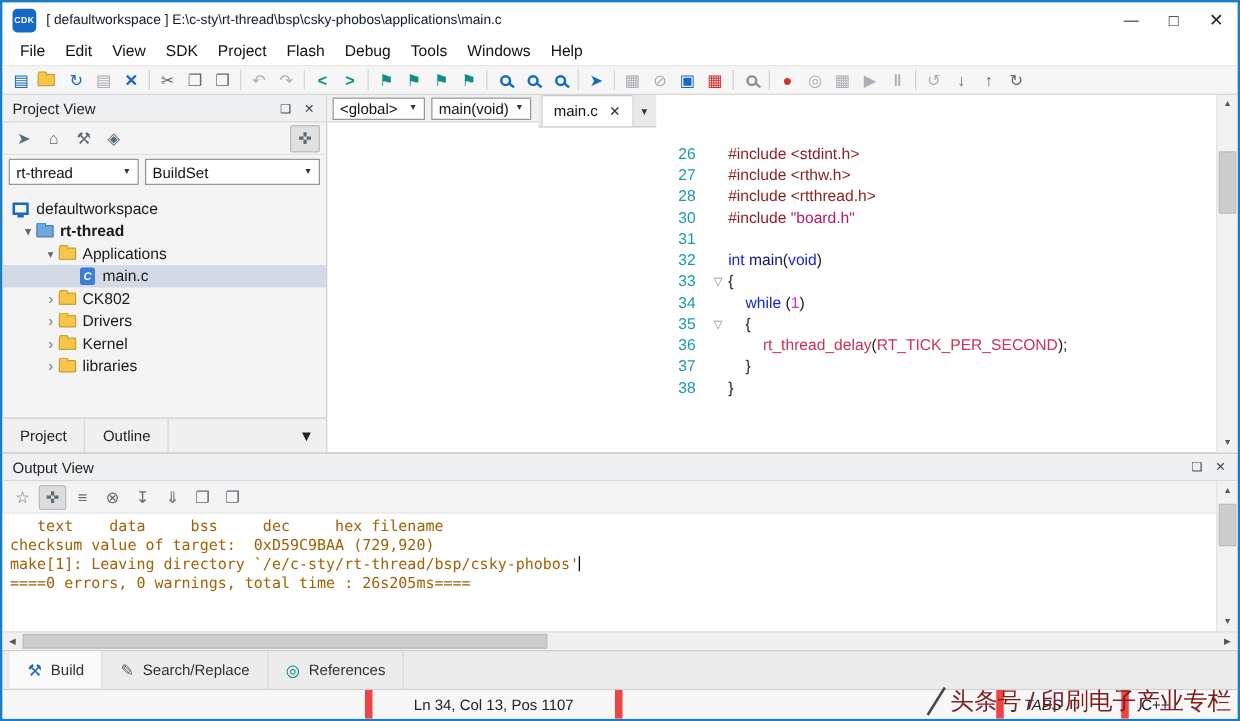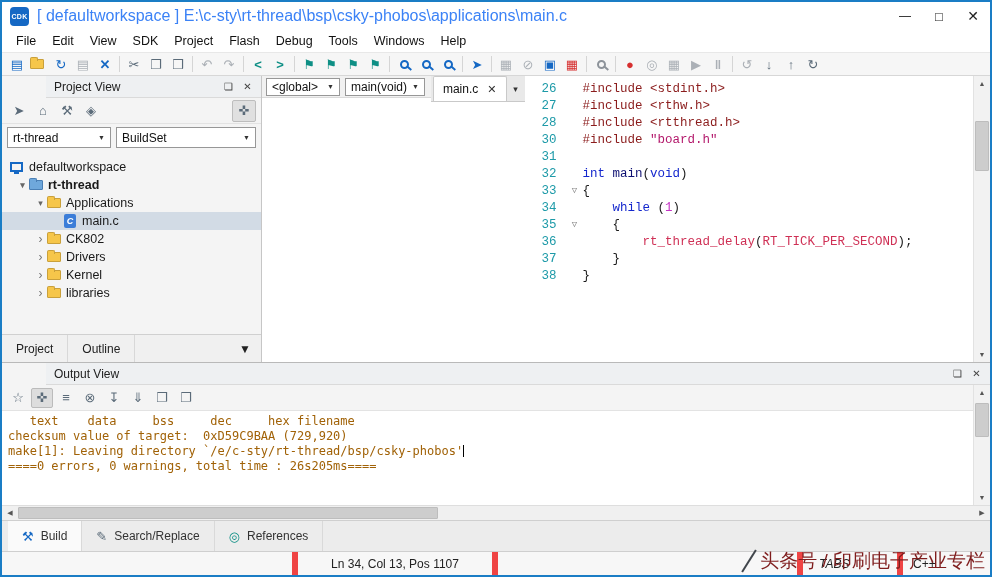--- a/index.html
+++ b/index.html
@@ -4,21 +4,21 @@
 <style>
   * { box-sizing: border-box; margin: 0; padding: 0; }
   body { font-family: "Liberation Sans", sans-serif; background: #888; }
   .window { width: 992px; height: 577px; border: 2px solid var(--win-border,#1a7dc5);
             background: #fff; display: flex; flex-direction: column; position: relative; overflow: hidden; }
 
   
   .titlebar { height: 28px; display: flex; align-items: center; padding-left: 8px; background: #fff; flex: none; }
   .appicon { width: 19px; height: 19px; background: var(--accent,#1568c4); color: #fff; border-radius: 4px;
              font-size: 7px; font-weight: bold; display: flex; align-items: center; justify-content: center; letter-spacing: .3px; }
-  .wtitle { margin-left: 8px; font-size: 16px; color: #3b82f6; flex: 1; white-space: nowrap; overflow: hidden; }
+  .wtitle { margin-left: 8px; font-size: 11px; color: #0f172a; flex: 1; white-space: nowrap; overflow: hidden; }
   .wctrl { width: 34px; height: 28px; display: flex; align-items: center; justify-content: center; font-size: 12px; color: #222; cursor: default; }
   .wctrl.max { font-size: 13px; }
   .wctrl.close { font-size: 14px; }
 
   
   .menubar { height: 22px; display: flex; align-items: center; padding-left: 6px; background: #fff; flex: none; }
   .mitem { padding: 2px 8px; font-size: 12.5px; color: #111; }
 
   
   .toolbar { height: 24px; background: #f6f6f6; border-top: 1px solid #e8e8e8; border-bottom: 1px solid #d7d7d7;
@@ -48,21 +48,21 @@
   .mon::after { content: ""; position: absolute; bottom: -4px; left: 2px; width: 5px; height: 2px; background: var(--accent,#1568c4); }
   .cfico { display: inline-block; width: 12px; height: 14px; background: #3b7dd8; color: #fff; font-size: 9px; font-weight: bold;
            line-height: 14px; text-align: center; border-radius: 2px; margin-right: 6px; flex: none; }
 
   
   .main { flex: 1; display: flex; min-height: 0; }
 
   
   .project { width: 260px; flex: none; border-right: 1px solid #c6c6c6; display: flex; flex-direction: column; background: #f4f4f4; }
   .panel-head { height: 22px; flex: none; background: #eef0f2; border-bottom: 1px solid #dadada; display: flex;
-                align-items: center; padding: 0 4px 0 8px; font-size: 12px; color: #222; margin-left: 44px; }
+                align-items: center; padding: 0 4px 0 8px; font-size: 12px; color: #222; }
   .ph-icons { margin-left: auto; display: flex; align-items: center; }
   .ph-btn { width: 19px; height: 17px; display: flex; align-items: center; justify-content: center; font-size: 10px; color: #444; }
   .pv-iconrow { height: 26px; flex: none; display: flex; align-items: center; padding: 0 5px; border-bottom: 1px solid #e3e3e3; }
   .pv-icon { width: 24px; height: 22px; display: flex; align-items: center; justify-content: center; font-size: 13px; color: #5b6b79; }
   .pv-icon.pressed { background: #e0e0e0; border: 1px solid #bdbdbd; border-radius: 2px; margin-left: auto; }
   .pv-combos { height: 28px; flex: none; display: flex; gap: 5px; padding: 3px 5px; }
   .combo { height: 21px; background: #fff; border: 1px solid #979797; display: flex; align-items: center;
            font-size: 12px; color: #111; padding: 0 5px; }
   .combo .arr { margin-left: auto; font-size: 7px; color: #333; padding-left: 5px; }
   .combo.target { width: 104px; }
@@ -84,21 +84,21 @@
                gap: 5px; align-items: center; padding: 0 6px 0 4px; }
   .combo.scope { width: 74px; height: 18px; }
   .combo.symbol { flex: 1; height: 18px; }
   .ed-tabs { height: 26px; flex: none; background: #e9e9e9; border-bottom: 1px solid #c9c9c9; display: flex; align-items: flex-end; padding-left: 2px; }
   .etab { height: 25px; background: #fff; border: 1px solid #c9c9c9; border-bottom: none; border-radius: 2px 2px 0 0;
           display: flex; align-items: center; gap: 9px; padding: 0 9px; font-size: 12px; color: #111; }
   .etab .x { font-size: 11px; color: #333; }
   .tabmenu { margin-left: auto; width: 18px; height: 100%; display: flex; align-items: center; justify-content: center; font-size: 9px; color: #333; }
 
   .ed-body { flex: 1; min-height: 0; display: flex; }
-  .code { flex: 1; min-width: 0; padding-top: 5px; overflow: hidden; font-family: Liberation Mono, monospace; }
+  .code { flex: 1; min-width: 0; padding-top: 5px; overflow: hidden; font-family: Liberation Sans, sans-serif; margin-top: 34px; }
   .cl { height: 17px; display: flex; font-size: 12.5px; line-height: 17px; }
   .ln { width: 42px; flex: none; text-align: right; padding-right: 10px; color: var(--linenum,#1d9aa8); }
   .fm { width: 16px; flex: none; text-align: center; font-size: 9px; color: #888; line-height: 17px; }
   .ct { white-space: pre; color: var(--tok-plain,#1c1c1c); }
   .tok-pp   { color: var(--tok-pp,#8b1c1c); }
   .tok-kw   { color: var(--tok-kw,#1427cd); }
   .tok-fn   { color: var(--tok-fn,#0f1173); }
   .tok-num  { color: var(--tok-num,#c433c4); }
   .tok-call { color: var(--tok-call,#cf3055); }
   .tok-str  { color: var(--tok-str,#b3186b); }

